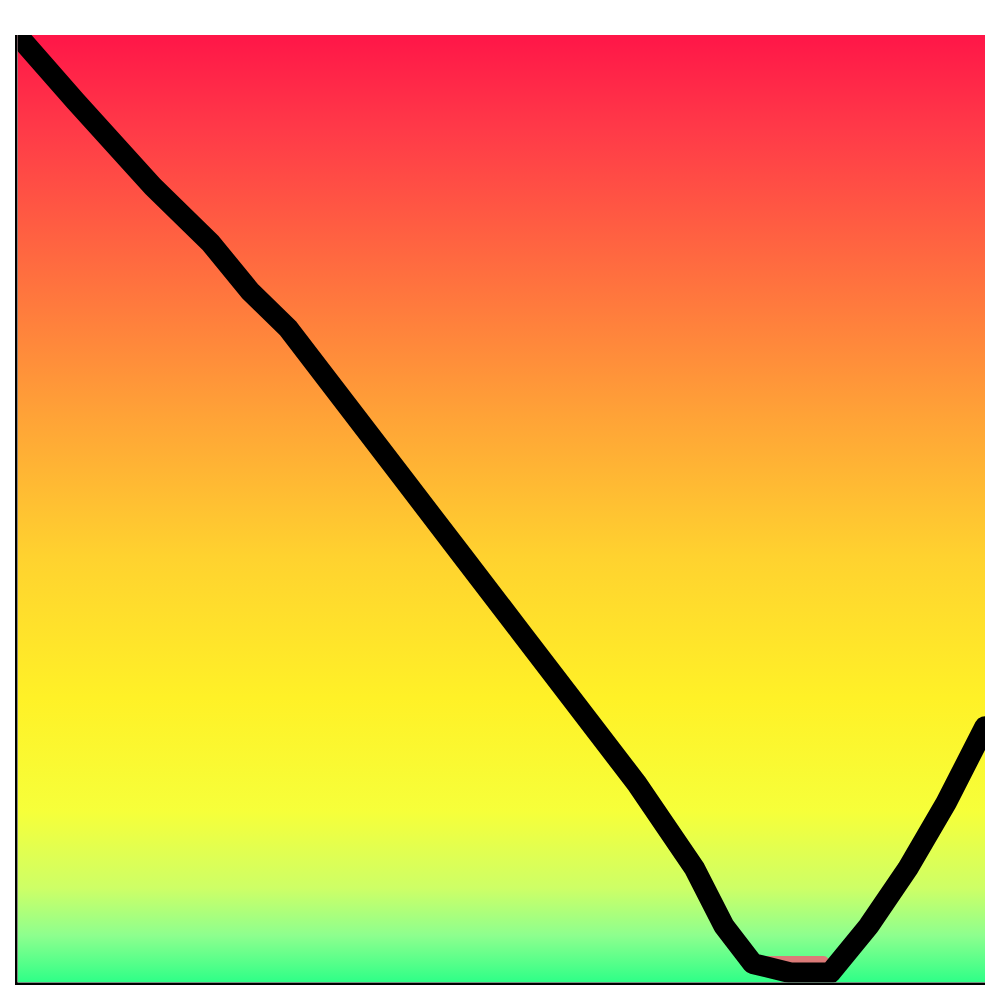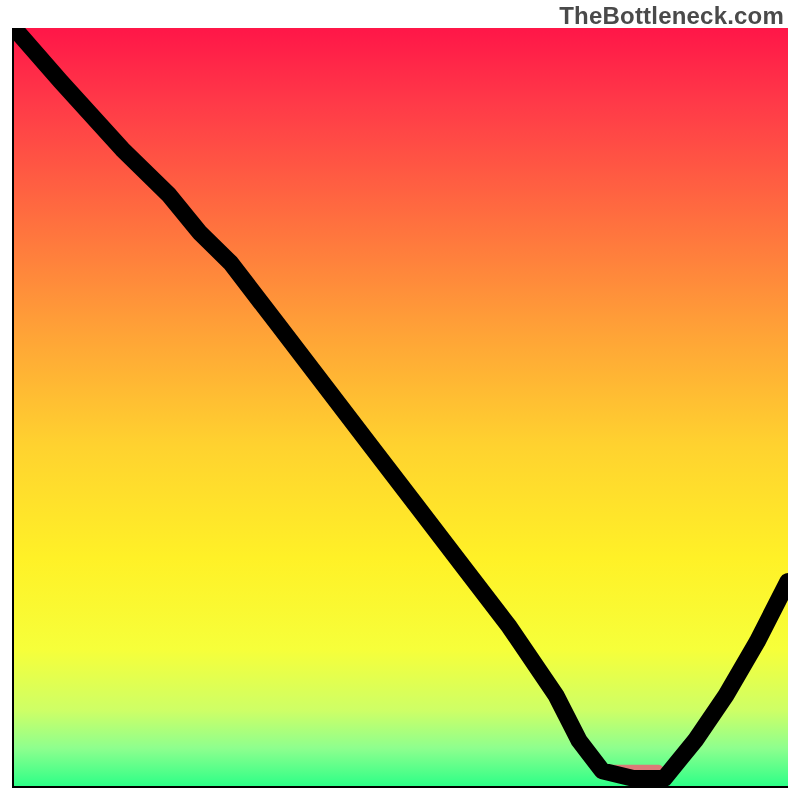--- a/index.html
+++ b/index.html
@@ -50,21 +50,20 @@
     stroke: #000;
     stroke-width: 2.2;
     stroke-linejoin: round;
     stroke-linecap: round;
   }
 </style>
 </head>
 <body>
 
 <div class="stage">
-  <div class="watermark">TheBottleneck.com</div>
   <div class="plot">
     <svg viewBox="0 0 100 100" preserveAspectRatio="none">
       <defs>
         <linearGradient id="bg-gradient" x1="0" y1="0" x2="0" y2="1">
             <stop offset="0%" stop-color="#ff1648"></stop>
             <stop offset="10%" stop-color="#ff3a48"></stop>
             <stop offset="25%" stop-color="#ff6e3f"></stop>
             <stop offset="40%" stop-color="#ffa237"></stop>
             <stop offset="55.00000000000001%" stop-color="#ffd22f"></stop>
             <stop offset="70%" stop-color="#fff127"></stop>

